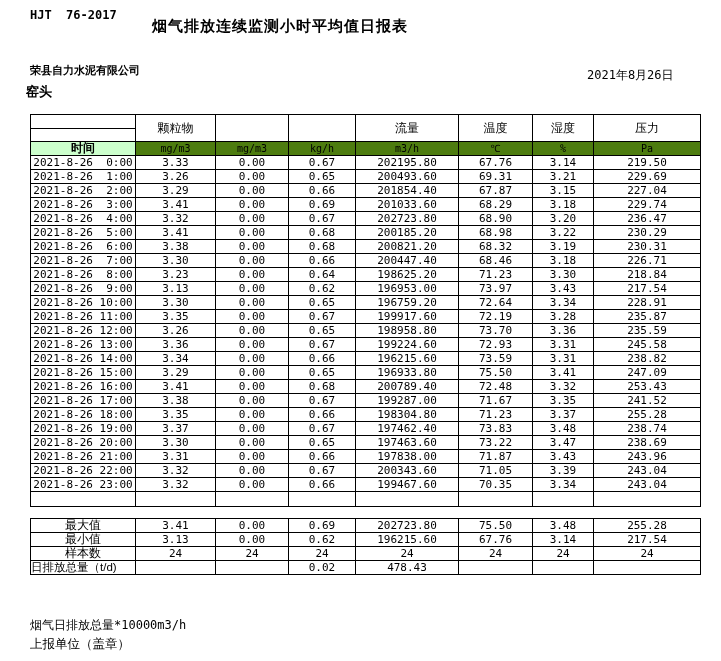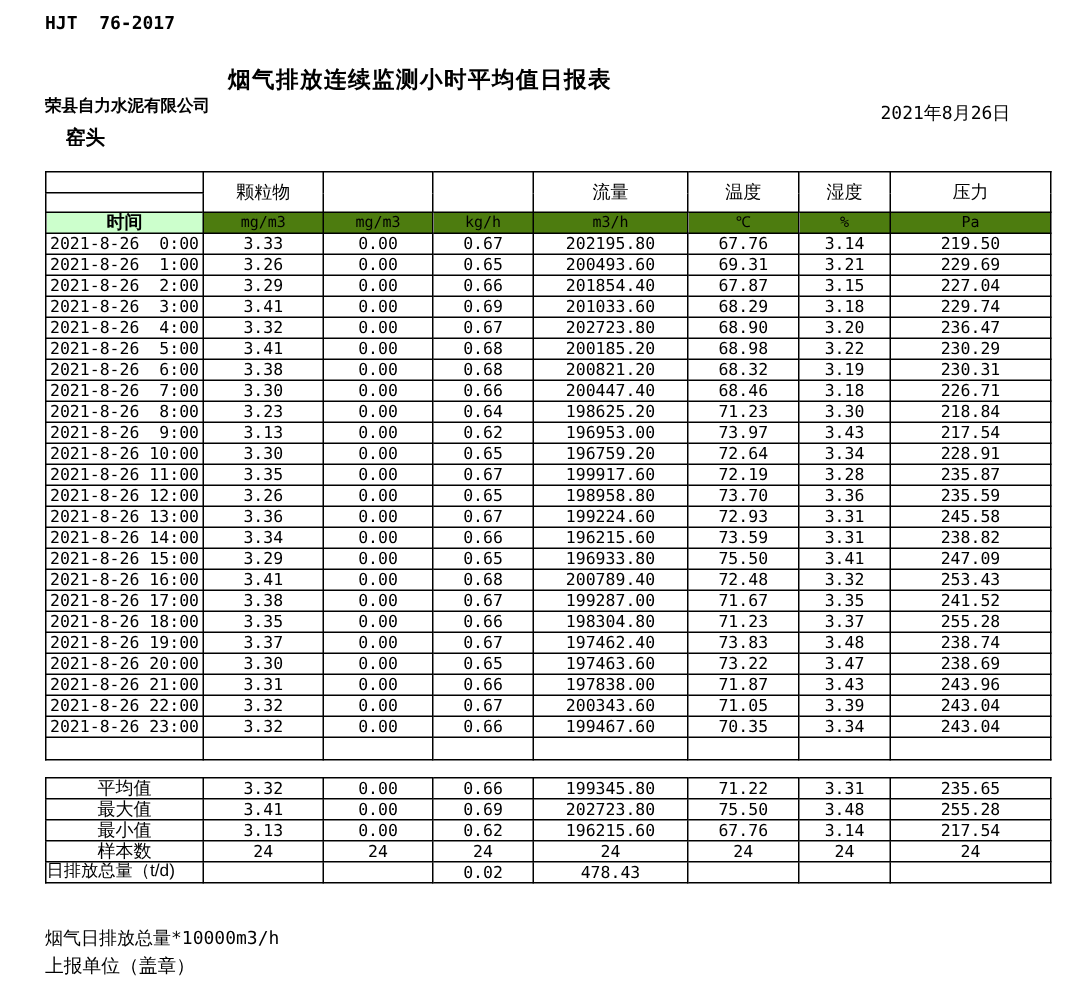--- a/index.html
+++ b/index.html
@@ -3,23 +3,23 @@
 <meta charset="utf-8">
 <style>
   html,body{margin:0;padding:0;}
   body{
     width:721px;height:661px;position:relative;background:#ffffff;
     font-family:"Liberation Sans","DejaVu Sans",sans-serif;color:#000;
     overflow:hidden;
   }
   .abs{position:absolute;}
   .std-code{left:30px;top:8px;font-size:12px;font-weight:bold;white-space:pre;font-family:"DejaVu Sans Mono",monospace;}
-  .title{left:30px;top:44px;width:500px;text-align:center;font-size:15px;font-weight:bold;letter-spacing:1px;}
+  .title{left:30px;top:17px;width:500px;text-align:center;font-size:15px;font-weight:bold;letter-spacing:1px;}
   .company{left:30px;top:63px;font-size:11px;font-weight:bold;}
-  .station{left:44px;top:83px;font-size:13px;font-weight:bold;}
+  .station{left:26px;top:83px;font-size:13px;font-weight:bold;}
   .rdate{left:575px;top:67px;font-size:12px;font-family:"DejaVu Sans Mono",monospace;margin-left:12px;}
 
   table{border-collapse:collapse;table-layout:fixed;}
   td{border:1px solid #000;padding:0;text-align:center;overflow:hidden;
      font-size:11px;line-height:13px;height:13px;white-space:pre;}
   .main-table{left:30px;top:114px;width:670px;}
   .sum-table{left:30px;top:518px;width:670px;}
   td.hdr-cn{font-size:12px;}
   td.green{background:#ccffcc;font-weight:bold;}
   td.unit{font-size:10px;font-family:"DejaVu Sans Mono",monospace;background:#4d7c0f;}
@@ -339,30 +339,20 @@
         <col style="width:80px">
         <col style="width:73px">
         <col style="width:67px">
       <col style="width:103px">
         <col style="width:74px">
         <col style="width:61px">
         <col style="width:107px">
     </colgroup>
     <tbody id="summary-rows">
         <tr>
-          <td class="hdr-cn">平均值</td>
-          <td class="num">3.32</td>
-          <td class="num">0.00</td>
-          <td class="num">0.66</td>
-          <td class="num">199345.80</td>
-          <td class="num">71.22</td>
-          <td class="num">3.31</td>
-          <td class="num">235.65</td>
-        </tr>
-        <tr>
           <td class="hdr-cn">最大值</td>
           <td class="num">3.41</td>
           <td class="num">0.00</td>
           <td class="num">0.69</td>
           <td class="num">202723.80</td>
           <td class="num">75.50</td>
           <td class="num">3.48</td>
           <td class="num">255.28</td>
         </tr>
         <tr>

